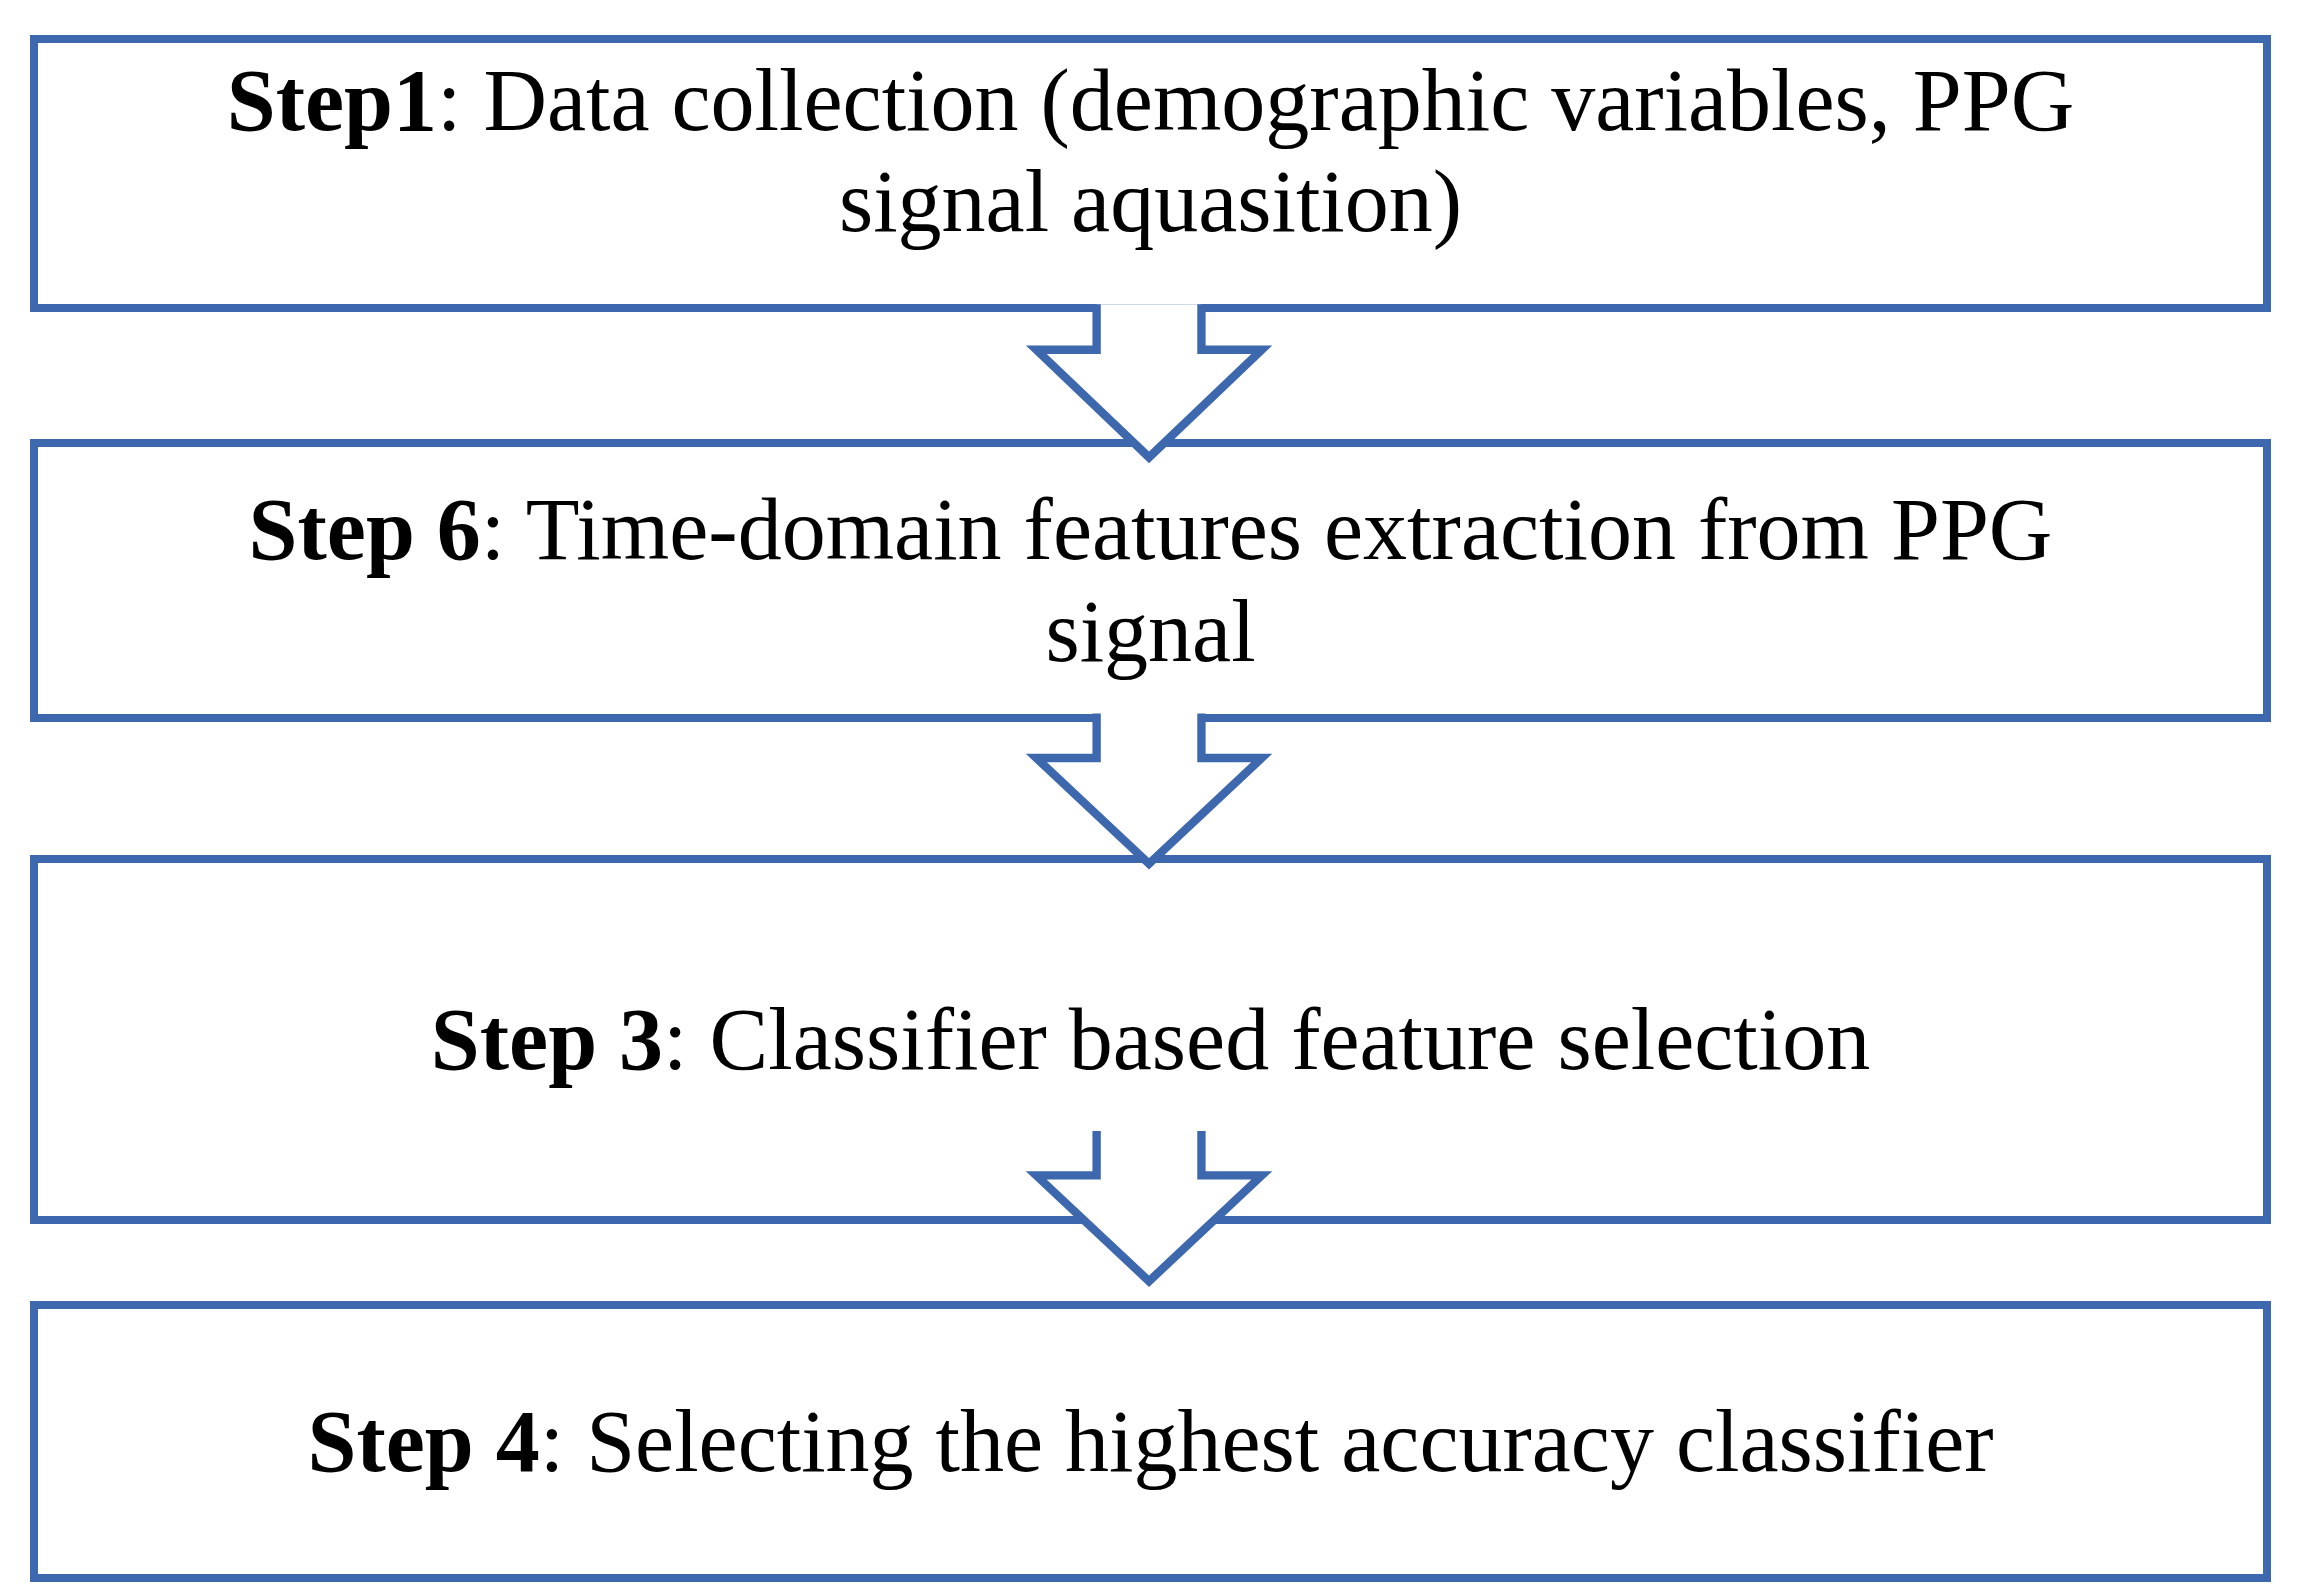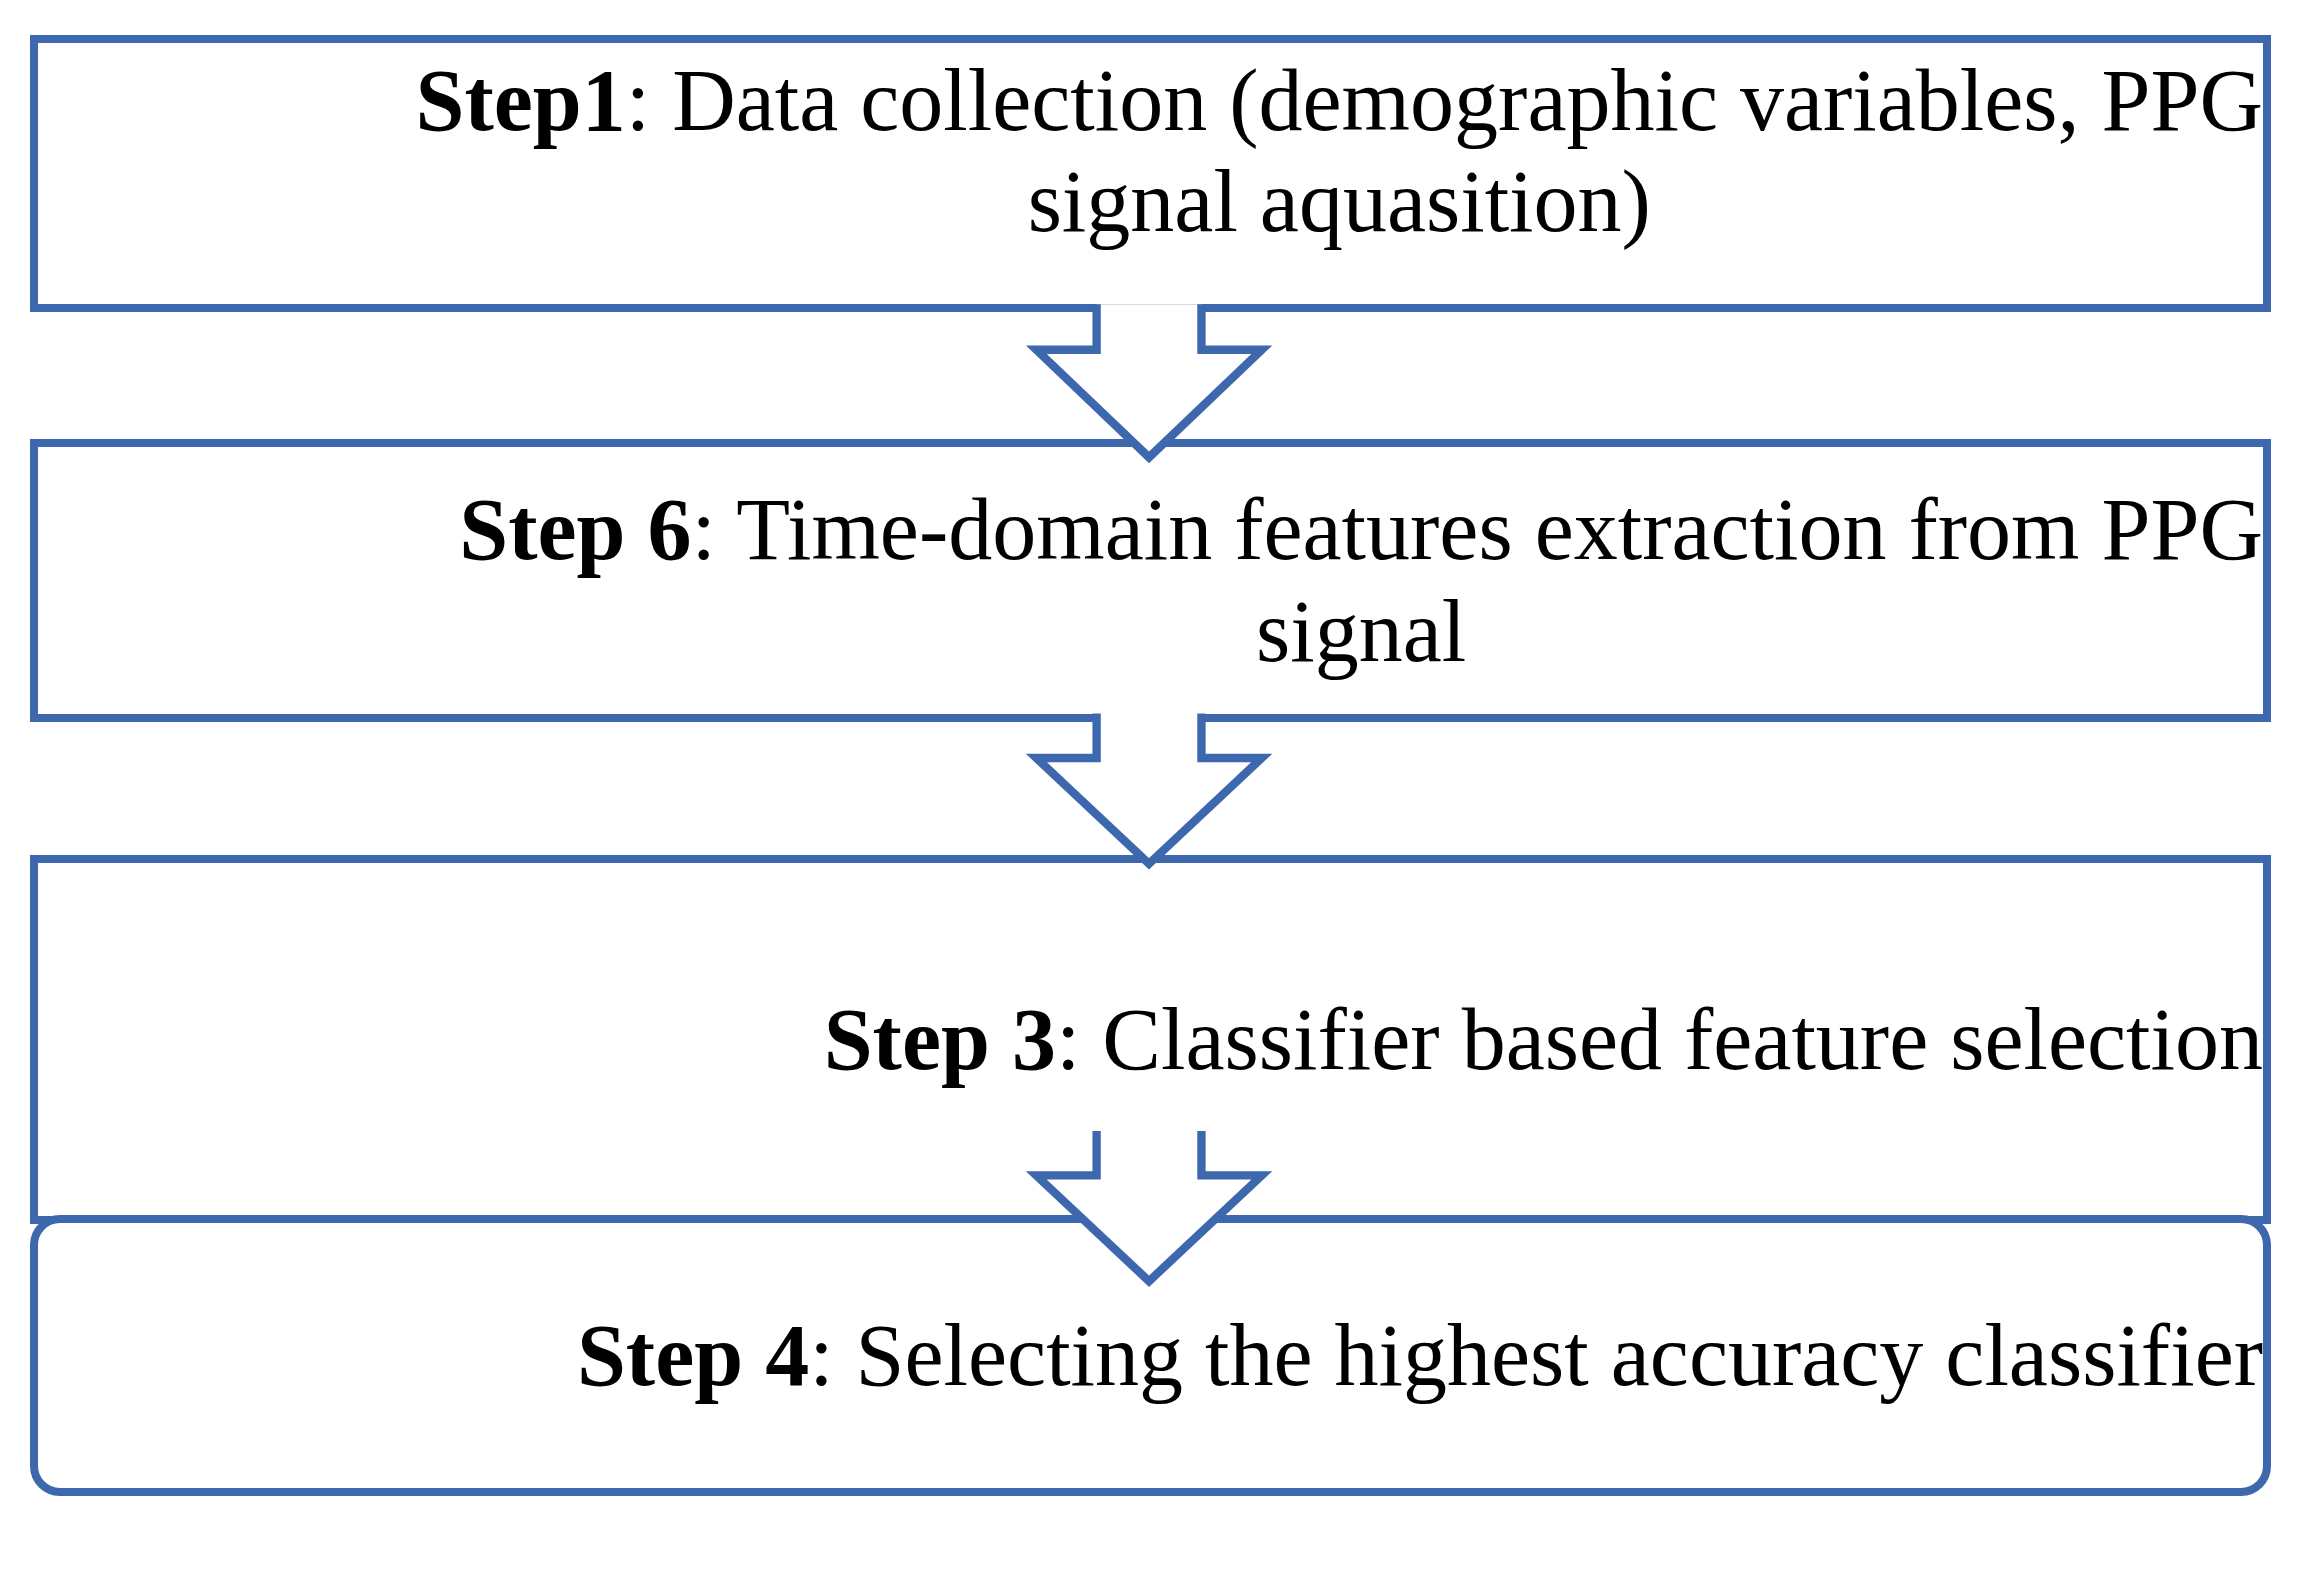--- a/index.html
+++ b/index.html
@@ -18,28 +18,28 @@
   }
   .step-box{
     box-sizing:border-box;
     position:absolute;
     left:30px;
     width:2241px;
     border:8.3px solid var(--accent);
     background:#ffffff;
     display:flex;
     align-items:center;
-    justify-content:flex-end;
+    justify-content:center;
     text-align:center;
     z-index:1;
   }
   #box-1{top:35px;height:277px;padding-bottom:45px;}
   #box-2{top:439px;height:283px;}
   #box-3{top:855px;height:369px;}
-  #box-4{top:1215px;height:281px;border-radius:30px;}
+  #box-4{top:1301px;height:281px;}
   .box-text{
     font-size:88px;
     line-height:1.15;
     color:var(--text);
     white-space:pre-line;
   }
   .box-text b{font-weight:bold;}
   .arrows{
     position:absolute;
     left:0;top:0;

